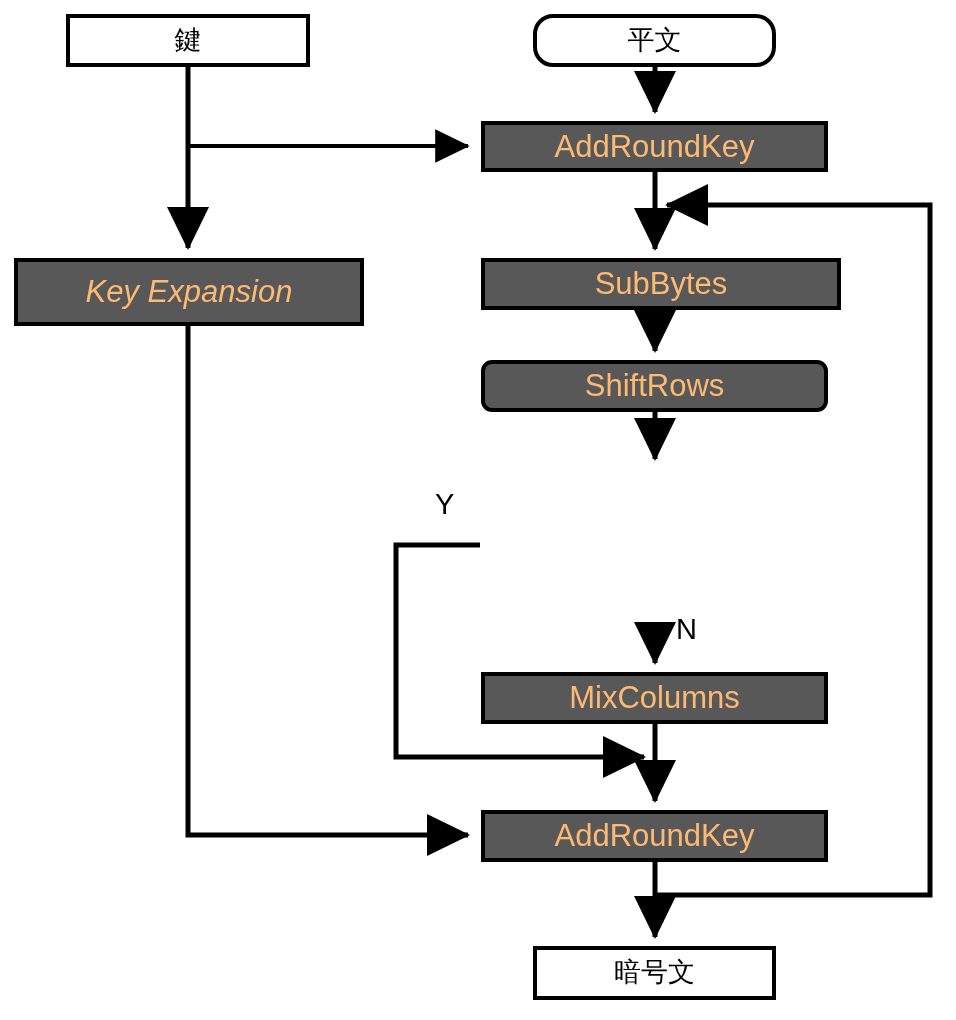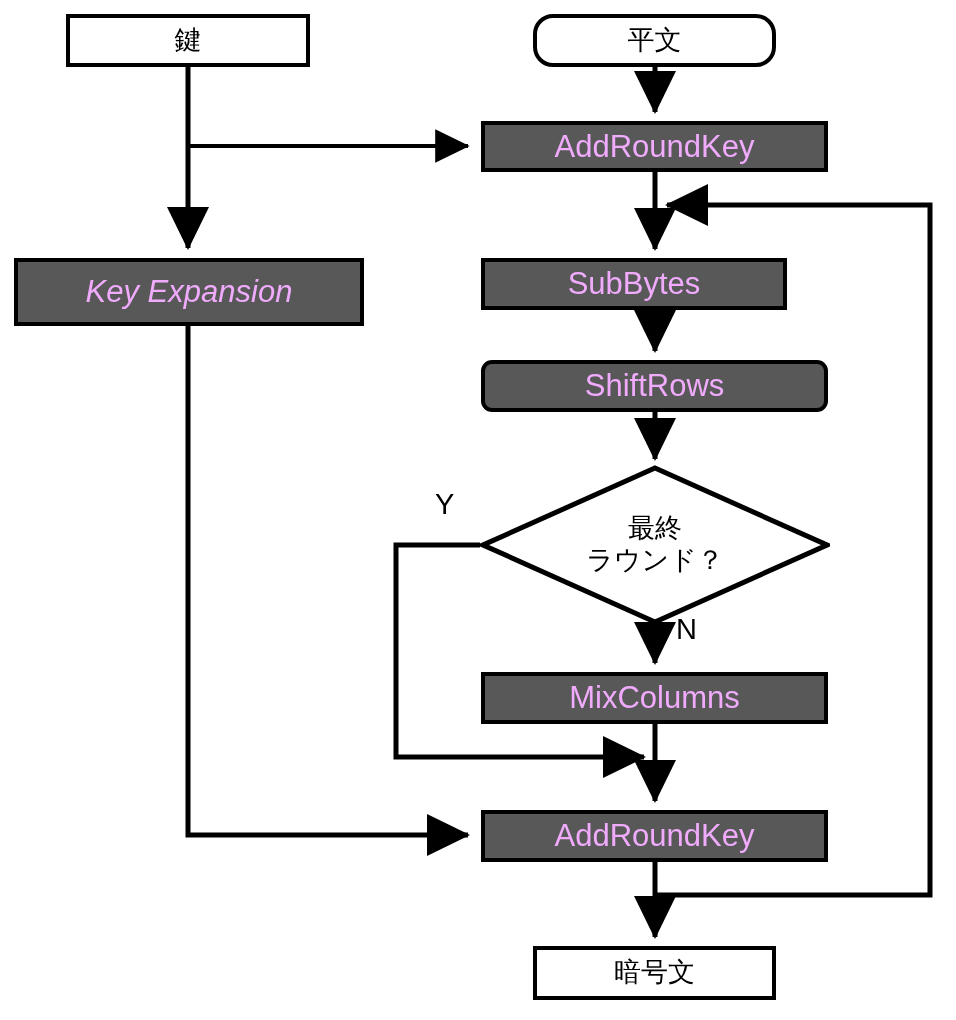--- a/index.html
+++ b/index.html
@@ -36,21 +36,21 @@
   }
   .node-plain {
     background: #ffffff;
     border: 4px solid #000000;
     color: #000000;
     font-size: 27px;
   }
   .node-proc {
     background: #585858;
     border: 4px solid #000000;
-    color: #f0abfc;
+    color: #fdba74;
     font-size: 31px;
   }
   .diamond-wrap {
     position: absolute;
   }
   .diamond-wrap svg {
     position: absolute;
     left: 0;
     top: 0;
   }
@@ -147,35 +147,28 @@
   </div>
 
   <div class="node node-proc" style="left:481px; top:121px; width:347px; height:51px;">
     <span>AddRoundKey</span>
   </div>
 
   <div class="node node-proc" style="left:14px; top:258px; width:350px; height:68px;font-style:italic;">
     <span>Key Expansion</span>
   </div>
 
-  <div class="node node-proc" style="left:481px; top:258px; width:306px; height:52px;">
+  <div class="node node-proc" style="left:481px; top:258px; width:360px; height:52px;">
     <span>SubBytes</span>
   </div>
 
   <div class="node node-proc" style="left:481px; top:360px; width:347px; height:52px;border-radius:11px;">
     <span>ShiftRows</span>
   </div>
 
-  <div class="diamond-wrap" style="left:480px; top:465px; width:350px; height:160px;">
-    <svg width="350" height="160" viewBox="0 0 350 160" xmlns="http://www.w3.org/2000/svg">
-      <polygon points="175,3 347,80 175,157 3,80" fill="#ffffff" stroke="#000000" stroke-width="5" stroke-linejoin="miter"></polygon>
-    </svg>
-    <div class="diamond-label">最終
-ラウンド？</div>
-  </div>
 
   <div class="node node-proc" style="left:481px; top:672px; width:347px; height:52px;align-items:center;">
     <span>MixColumns</span>
   </div>
 
   <div class="node node-proc" style="left:481px; top:810px; width:347px; height:52px;">
     <span>AddRoundKey</span>
   </div>
 
   <div class="node node-plain" style="left:533px; top:946px; width:243px; height:54px;text-align:right;">

